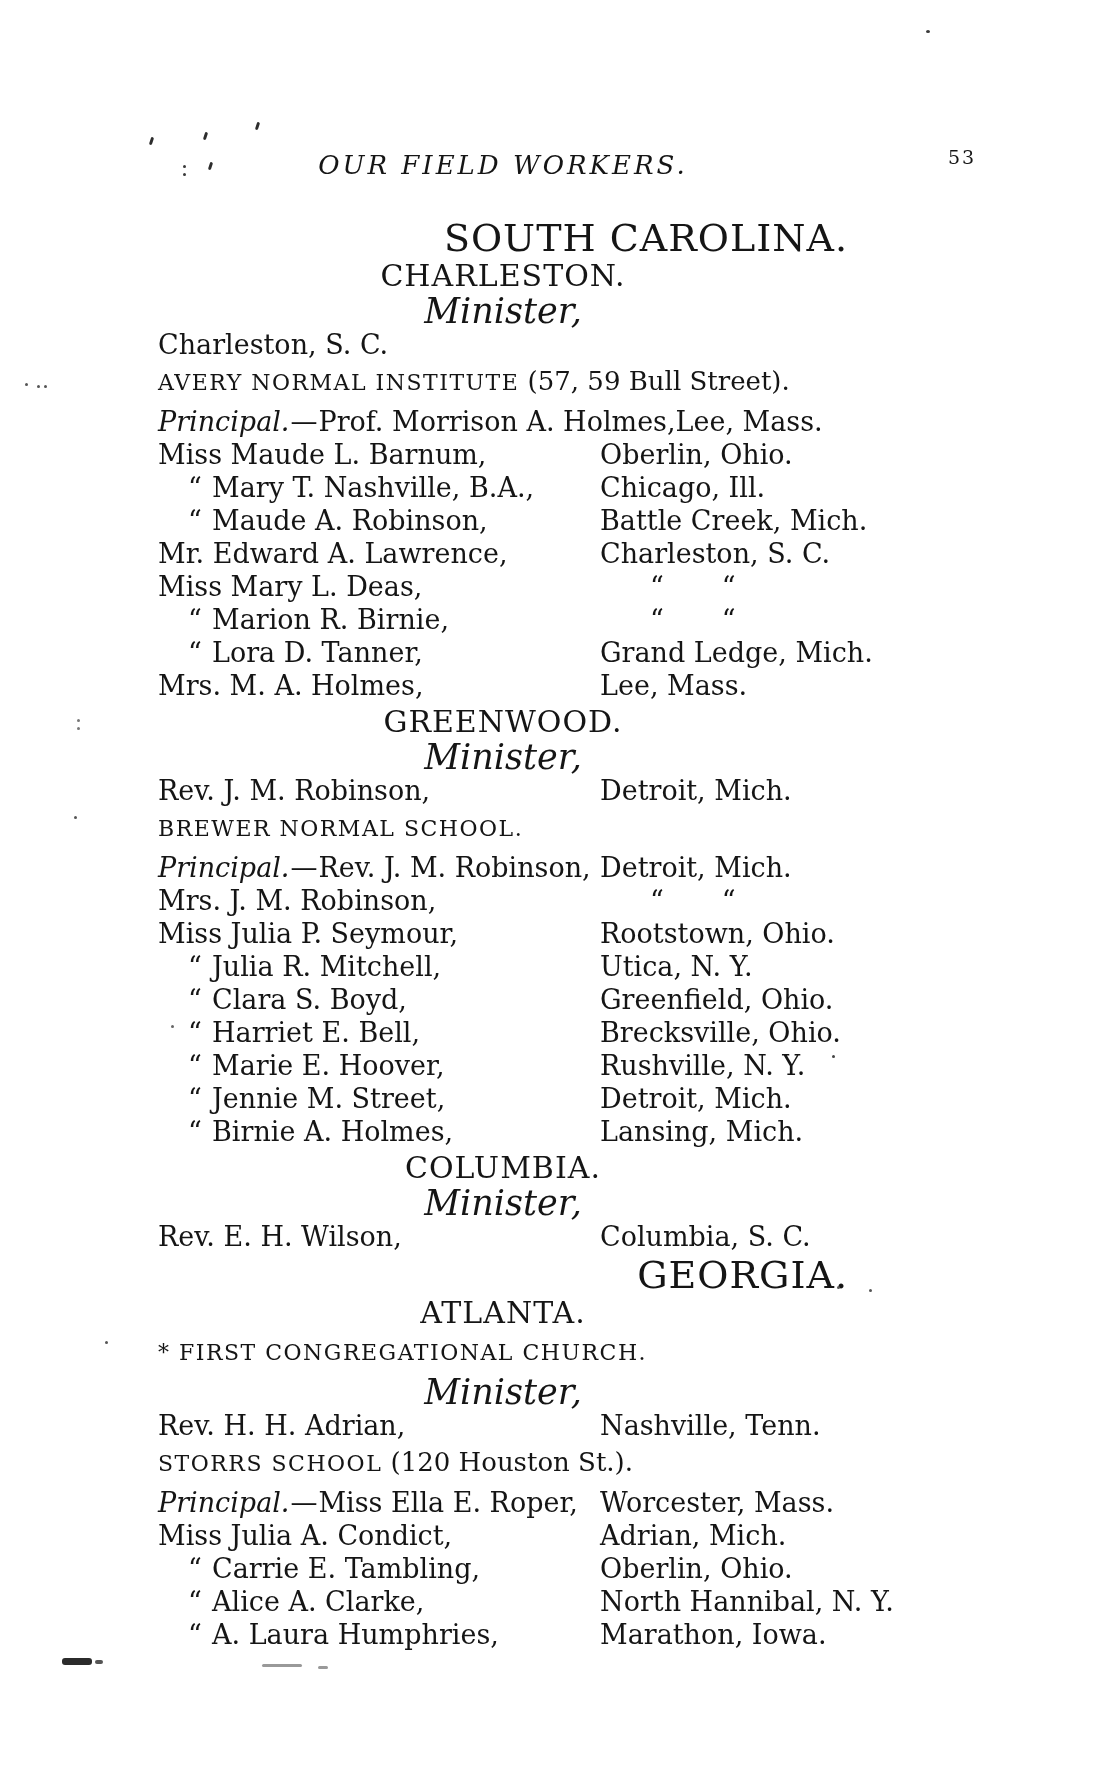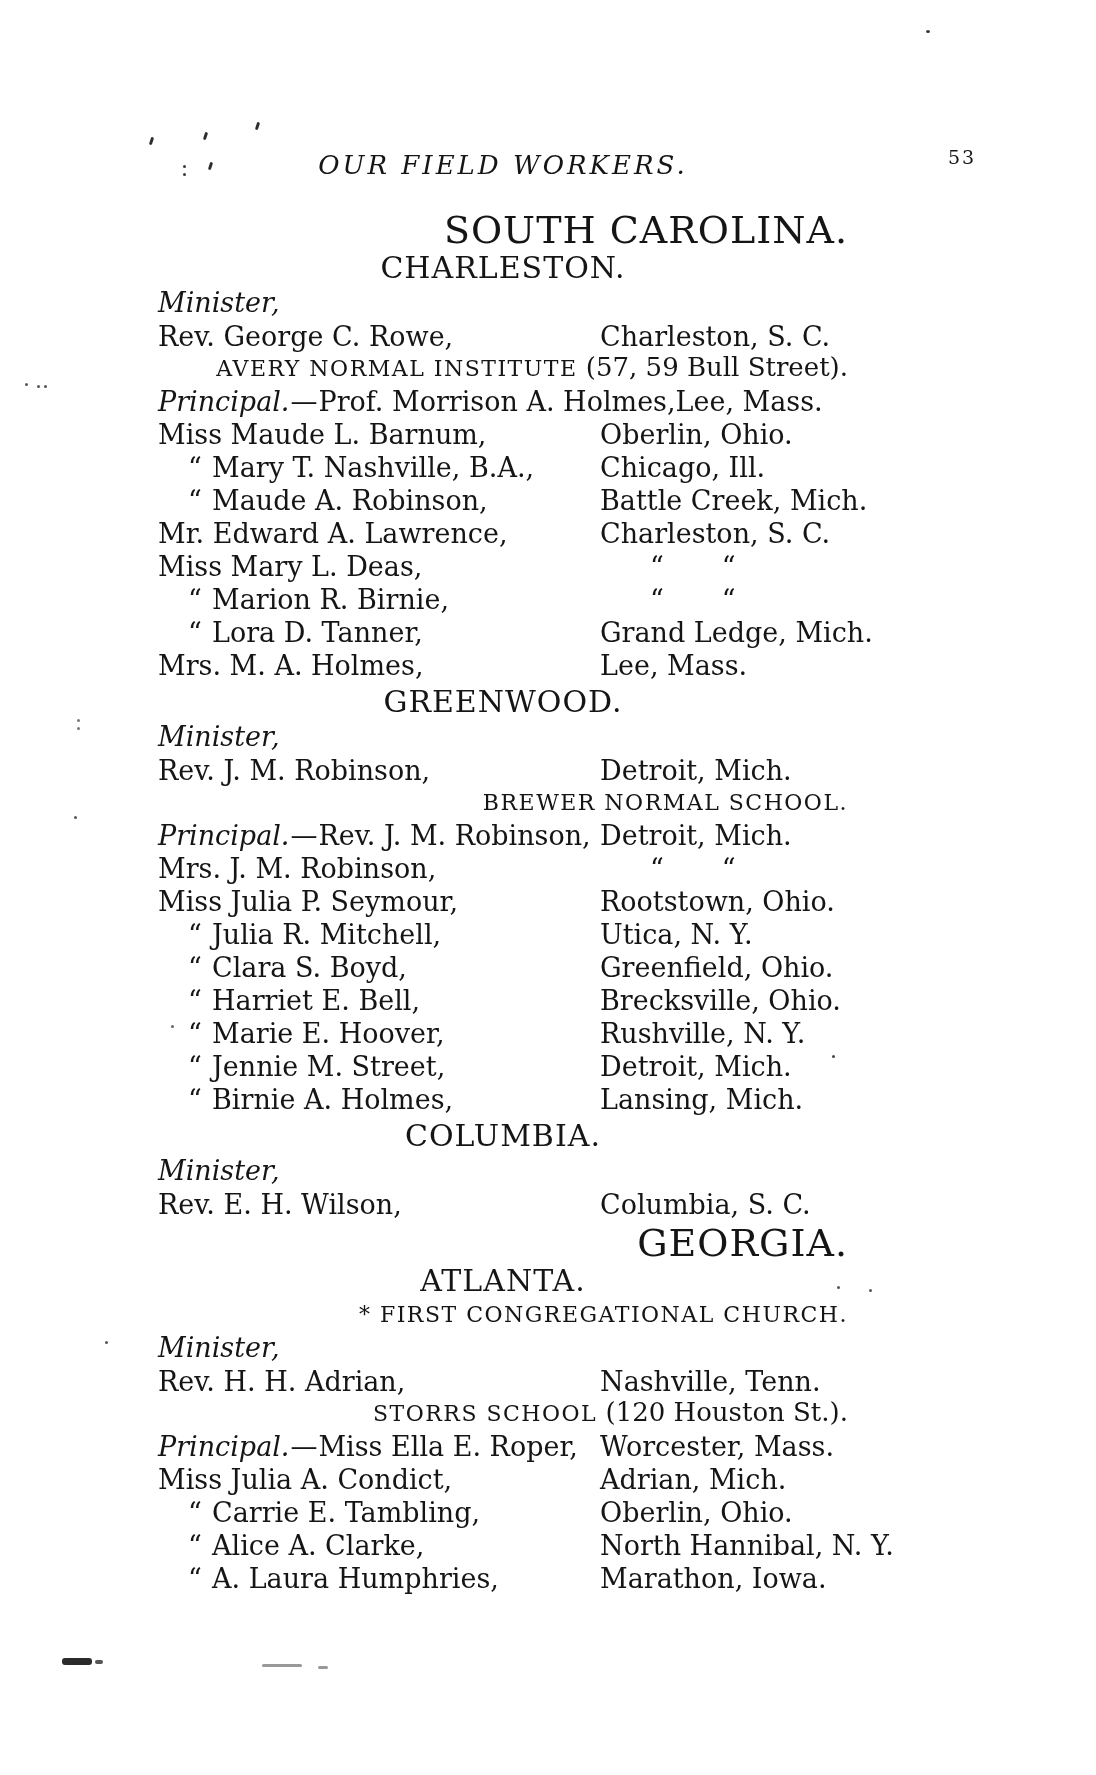--- a/index.html
+++ b/index.html
@@ -11,39 +11,39 @@
     font-family:"DejaVu Serif", "Liberation Serif", serif;
     overflow:hidden;
   }
   
   .running-head {
     text-align:center;
     font-style:italic;
     font-size:26px;
     line-height:30px;
     letter-spacing:3px;
-    margin-bottom:32px;
+    margin-bottom:40px;
   }
   .folio {
     position:absolute;
     left:948px; top:146px;
     font-size:19px;
     letter-spacing:2px;
   }
   
   .content { position:absolute; left:158px; top:150px; width:690px; }
 
   .h-state {
     text-align:right; font-weight:normal;
     font-size:38px; line-height:36px; letter-spacing:1px;
     margin:4px 0 2px 0;
   }
   .h-city  { text-align:center; font-size:30px; line-height:36px; letter-spacing:1px; margin:2px 0 0 0; }
-  .h-role  { font-style:italic; font-size:27px; line-height:34px; }
-  .school  { text-align:right; line-height:25px; margin:2px 0; white-space:nowrap; }
+  .h-role  { text-align:center; font-style:italic; font-size:35px; line-height:34px; }
+  .school  { text-align:left; line-height:36px; margin:2px 0; white-space:nowrap; }
   .school-caps { font-size:22px; letter-spacing:1.5px; }
   .school-tail { font-size:26px; }
 
   .row { display:flex; font-size:27px; line-height:33px; }
   .cell-name { flex:0 0 442px; white-space:nowrap; }
   .cell-loc  { flex:1; white-space:nowrap; }
   .lead { font-style:italic;text-align:right; }
   .dash { padding:0 1px; }
   .dq { display:inline-block; width:54px; padding-left:30px; box-sizing:border-box; }
   .loc-ditto { padding-left:50px; }
@@ -63,21 +63,20 @@
 
   <div class="content">
 
     <div class="running-head">OUR FIELD WORKERS.</div>
 
     <div class="h-state">SOUTH CAROLINA.</div>
     <div class="h-city">CHARLESTON.</div>
     <div class="h-role">Minister,</div>
 
     <div class="row">
-      <span class="cell-name">Rev. George C. Rowe,</span>
       <span class="cell-loc">Charleston, S. C.</span>
     </div>
 
     <div class="school">
       <span class="school-caps">AVERY NORMAL INSTITUTE</span><span class="school-tail"> (57, 59 Bull Street).</span>
     </div>
 
     <div class="row">
       <span class="cell-name"><i class="lead">Principal.</i><span class="dash">—</span><span>Prof. Morrison A. Holmes,</span></span>
       <span class="cell-loc">Lee, Mass.</span>

